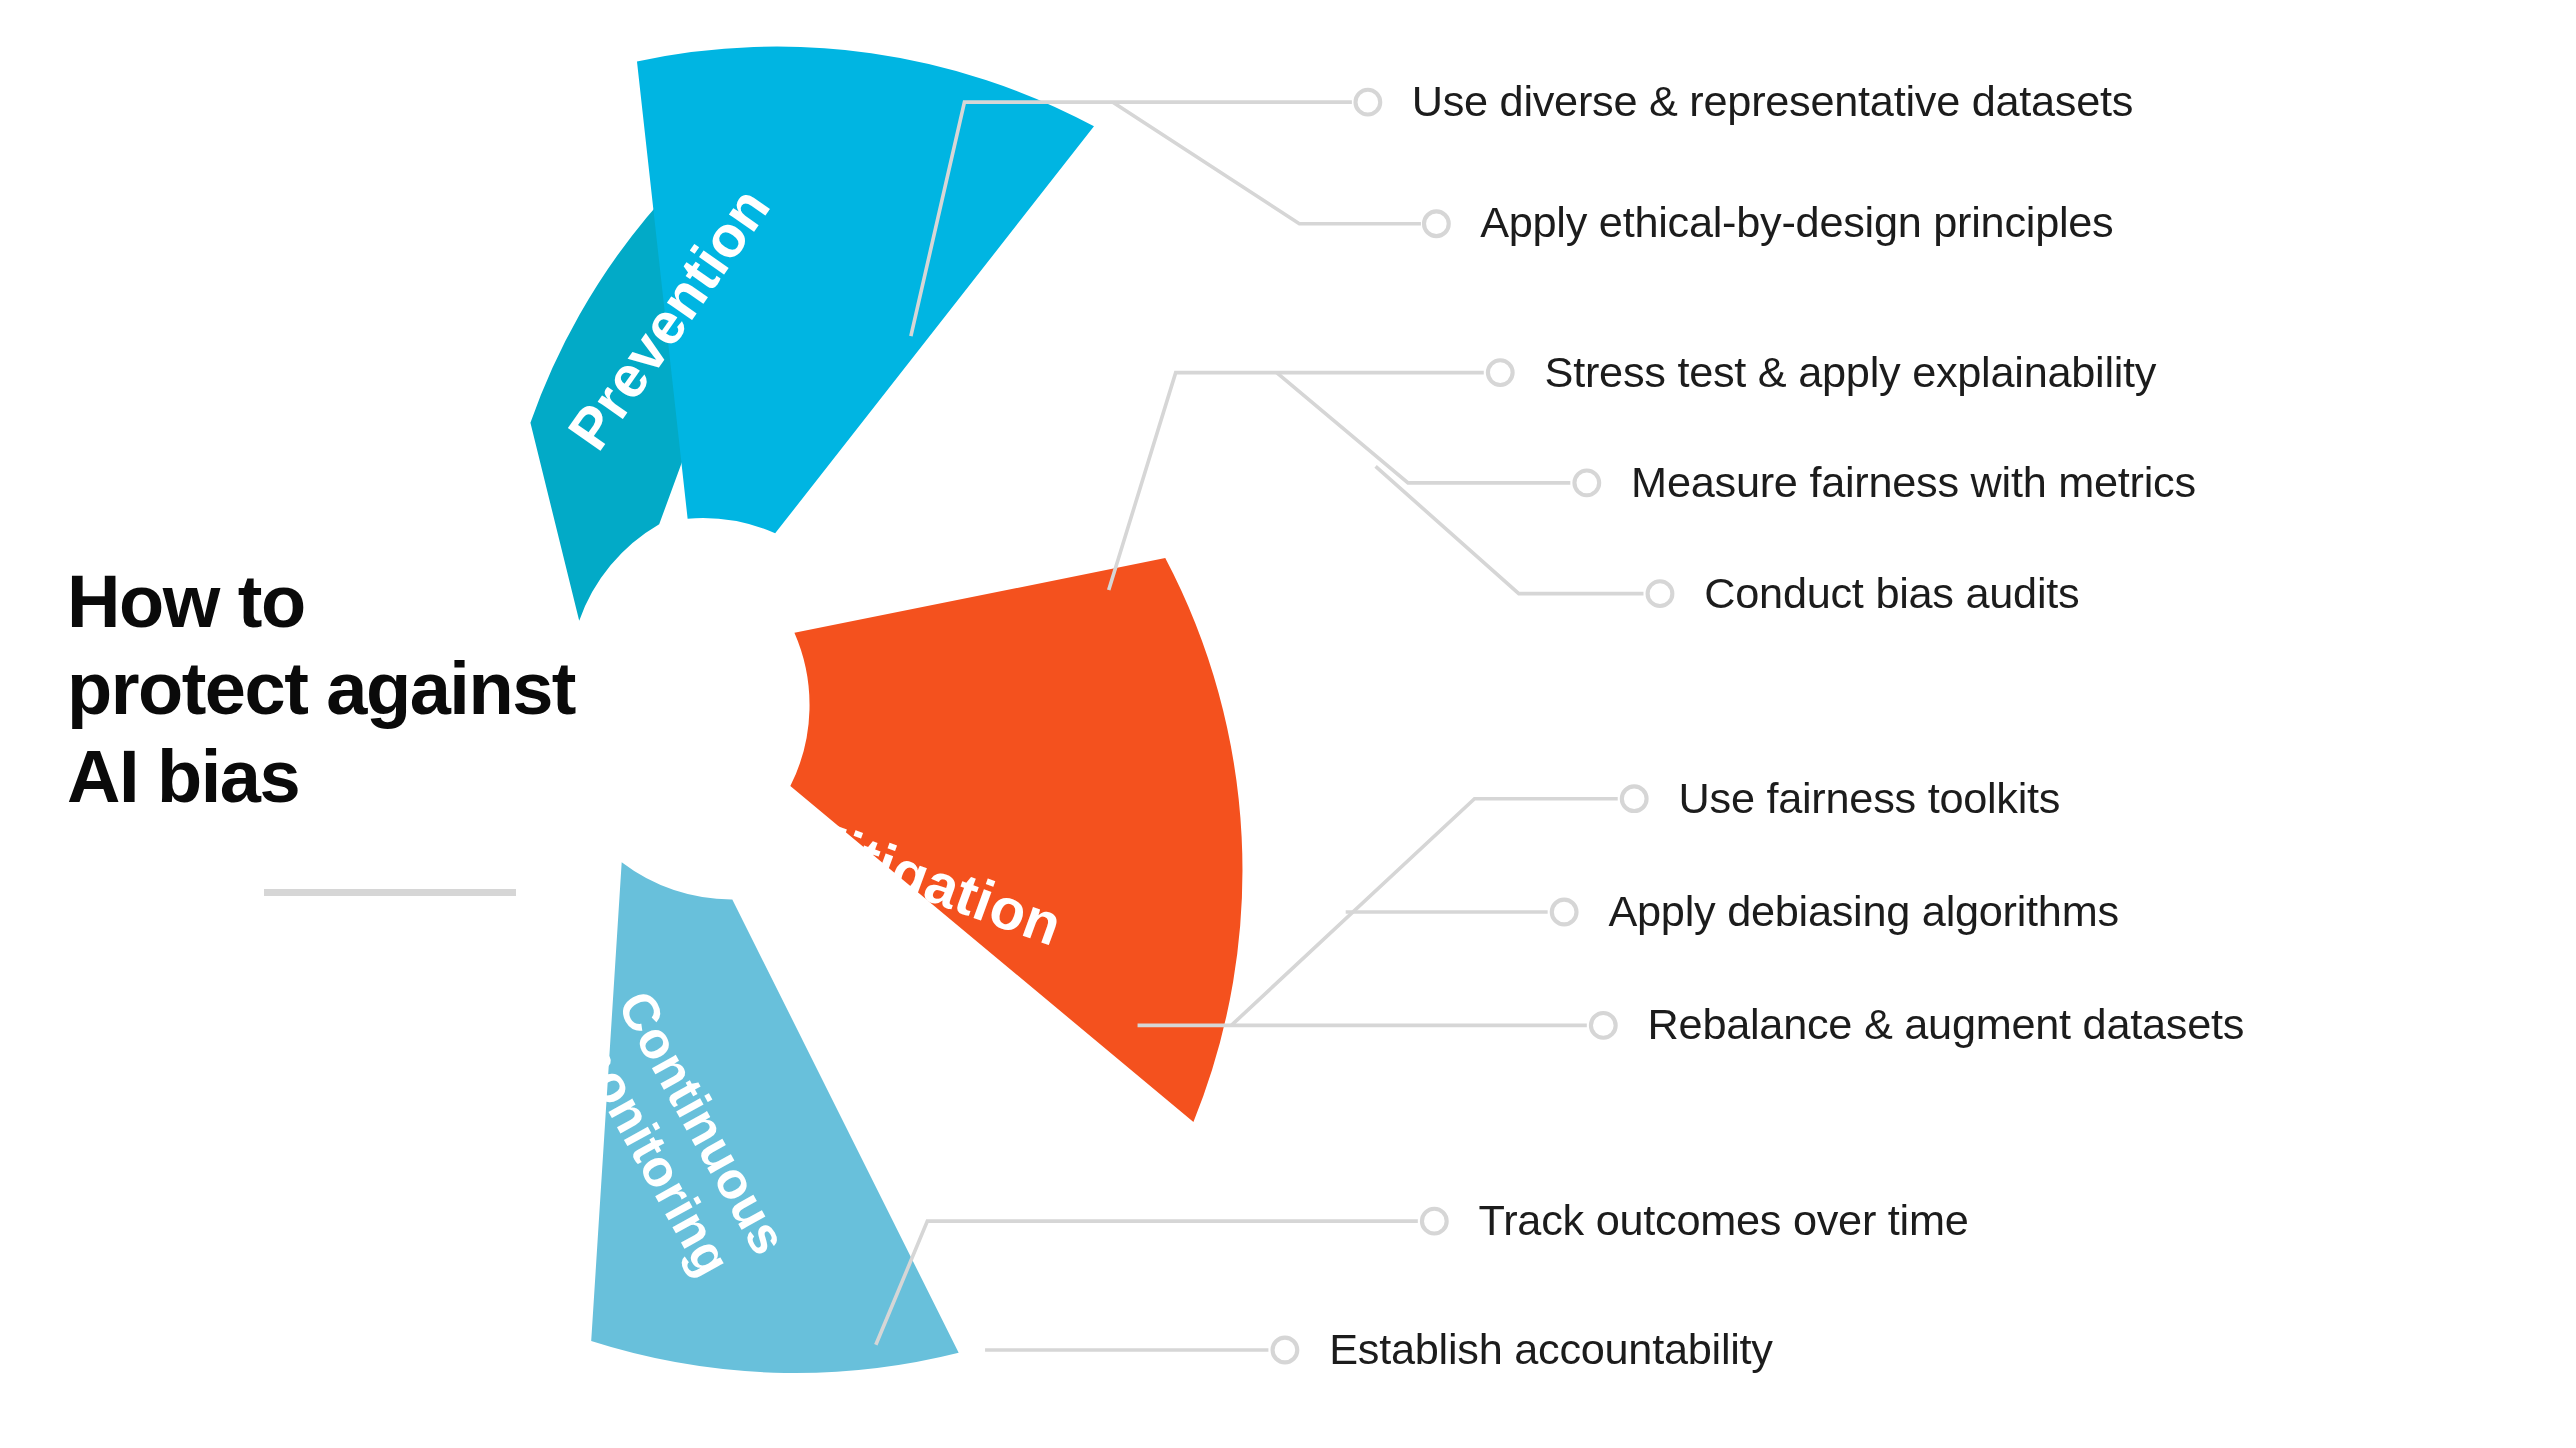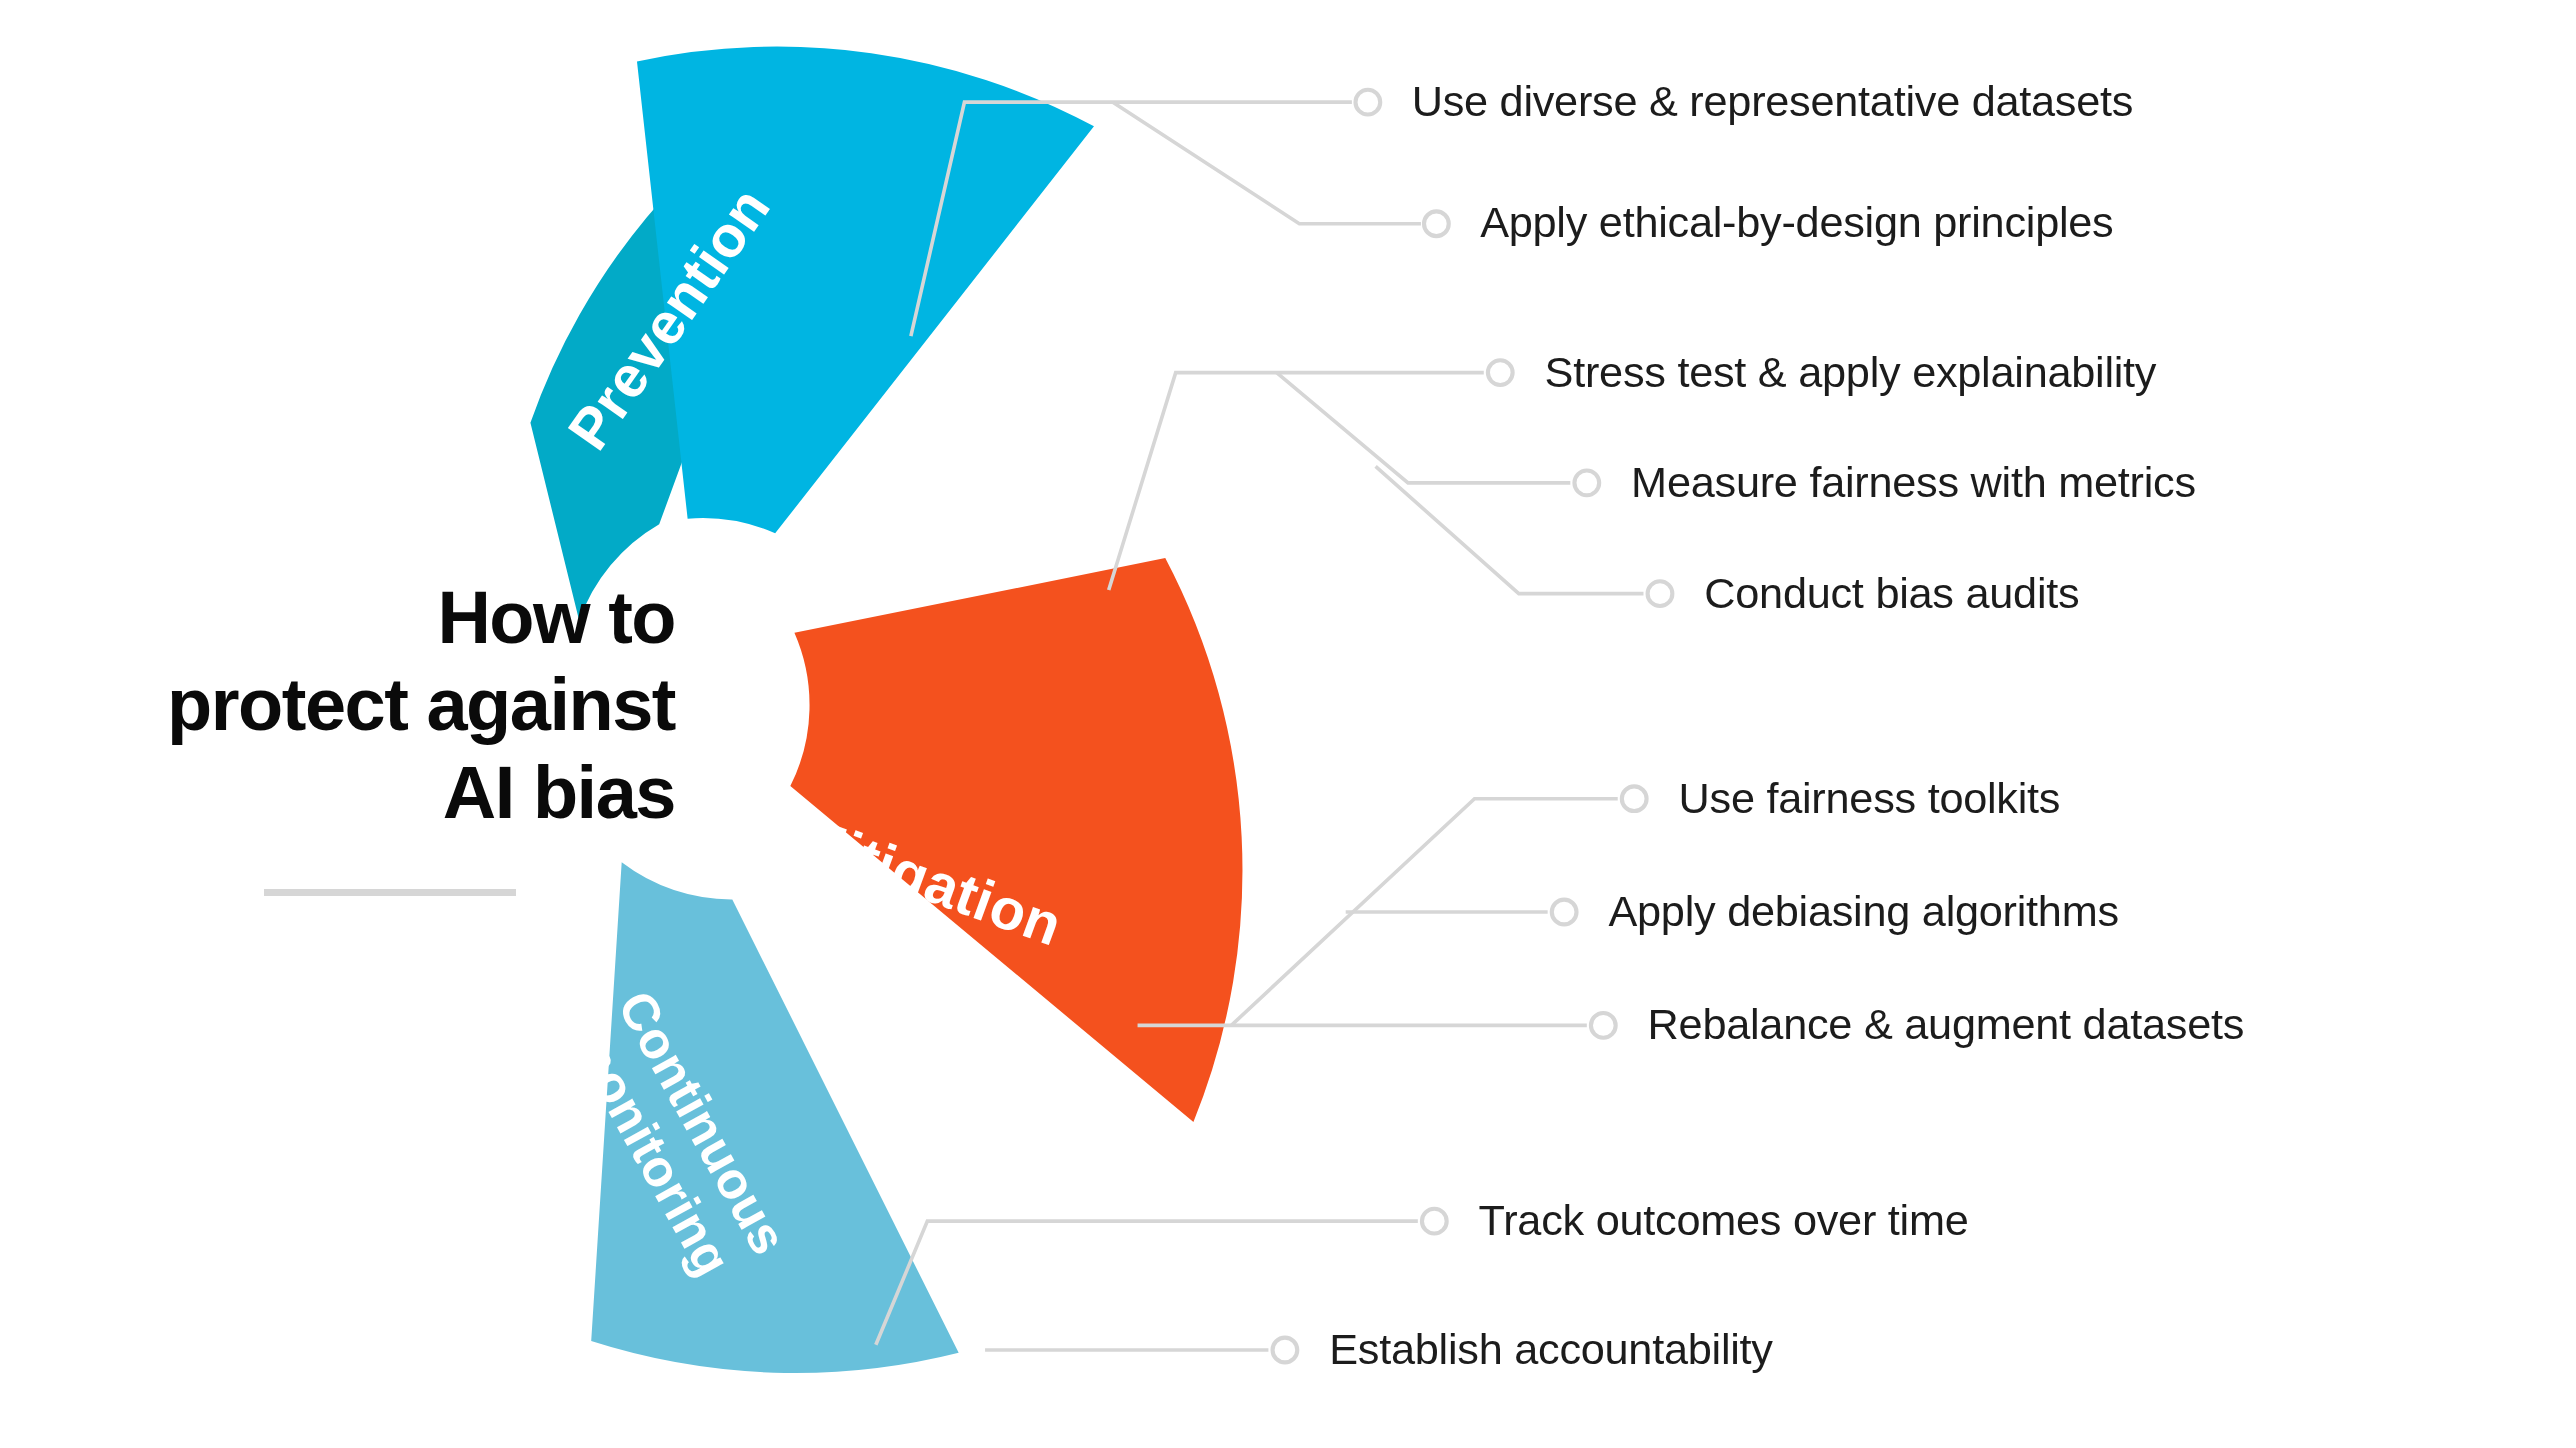--- a/index.html
+++ b/index.html
@@ -22,23 +22,23 @@
     position: absolute;
     left: 0;
     top: 0;
     width: 2576px;
     height: 1449px;
     display: block;
   }
   .title-block {
     position: absolute;
     left: 67px;
-    top: 574px;
+    top: 558px;
     width: 608px;
-    text-align: right;
+    text-align: left;
   }
   .title-text {
     font-family: "Liberation Sans", sans-serif;
     font-weight: bold;
     font-size: 74px;
     line-height: 1.18;
     letter-spacing: -1.5px;
     color: #0a0a0a;
     margin: 0;
     white-space: pre-line;

